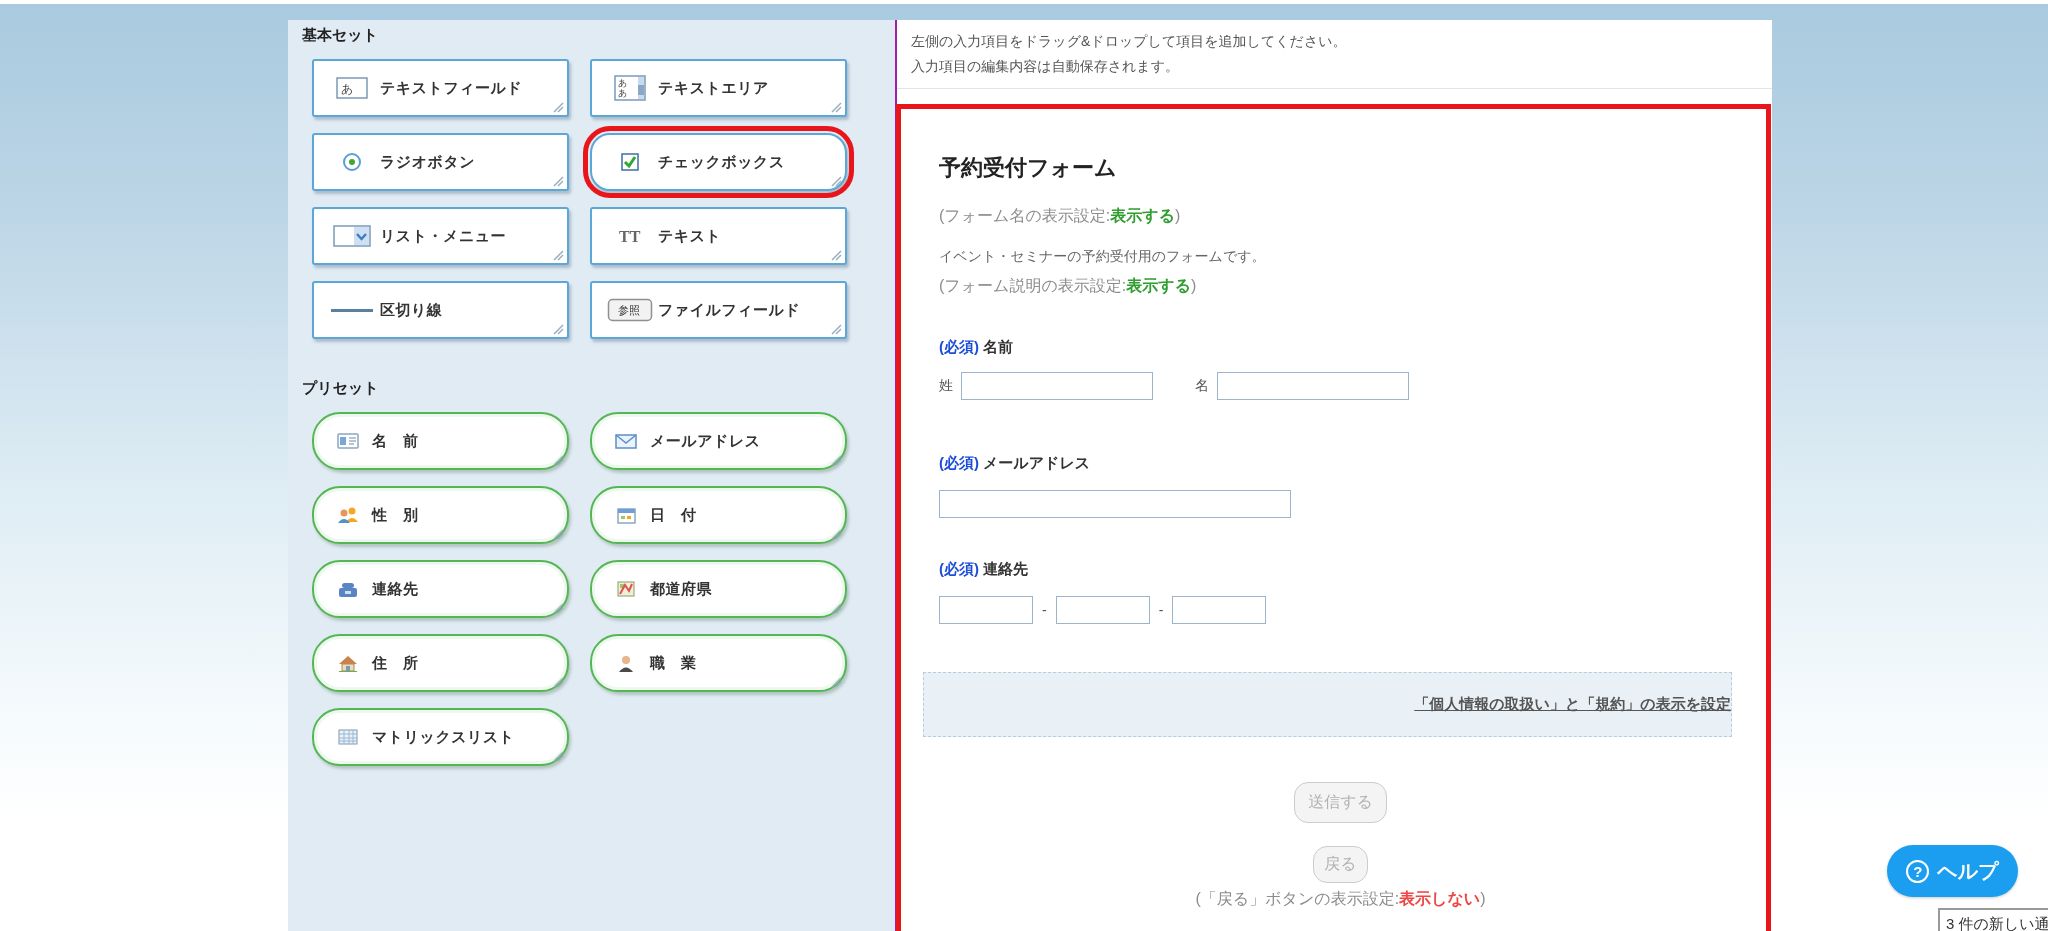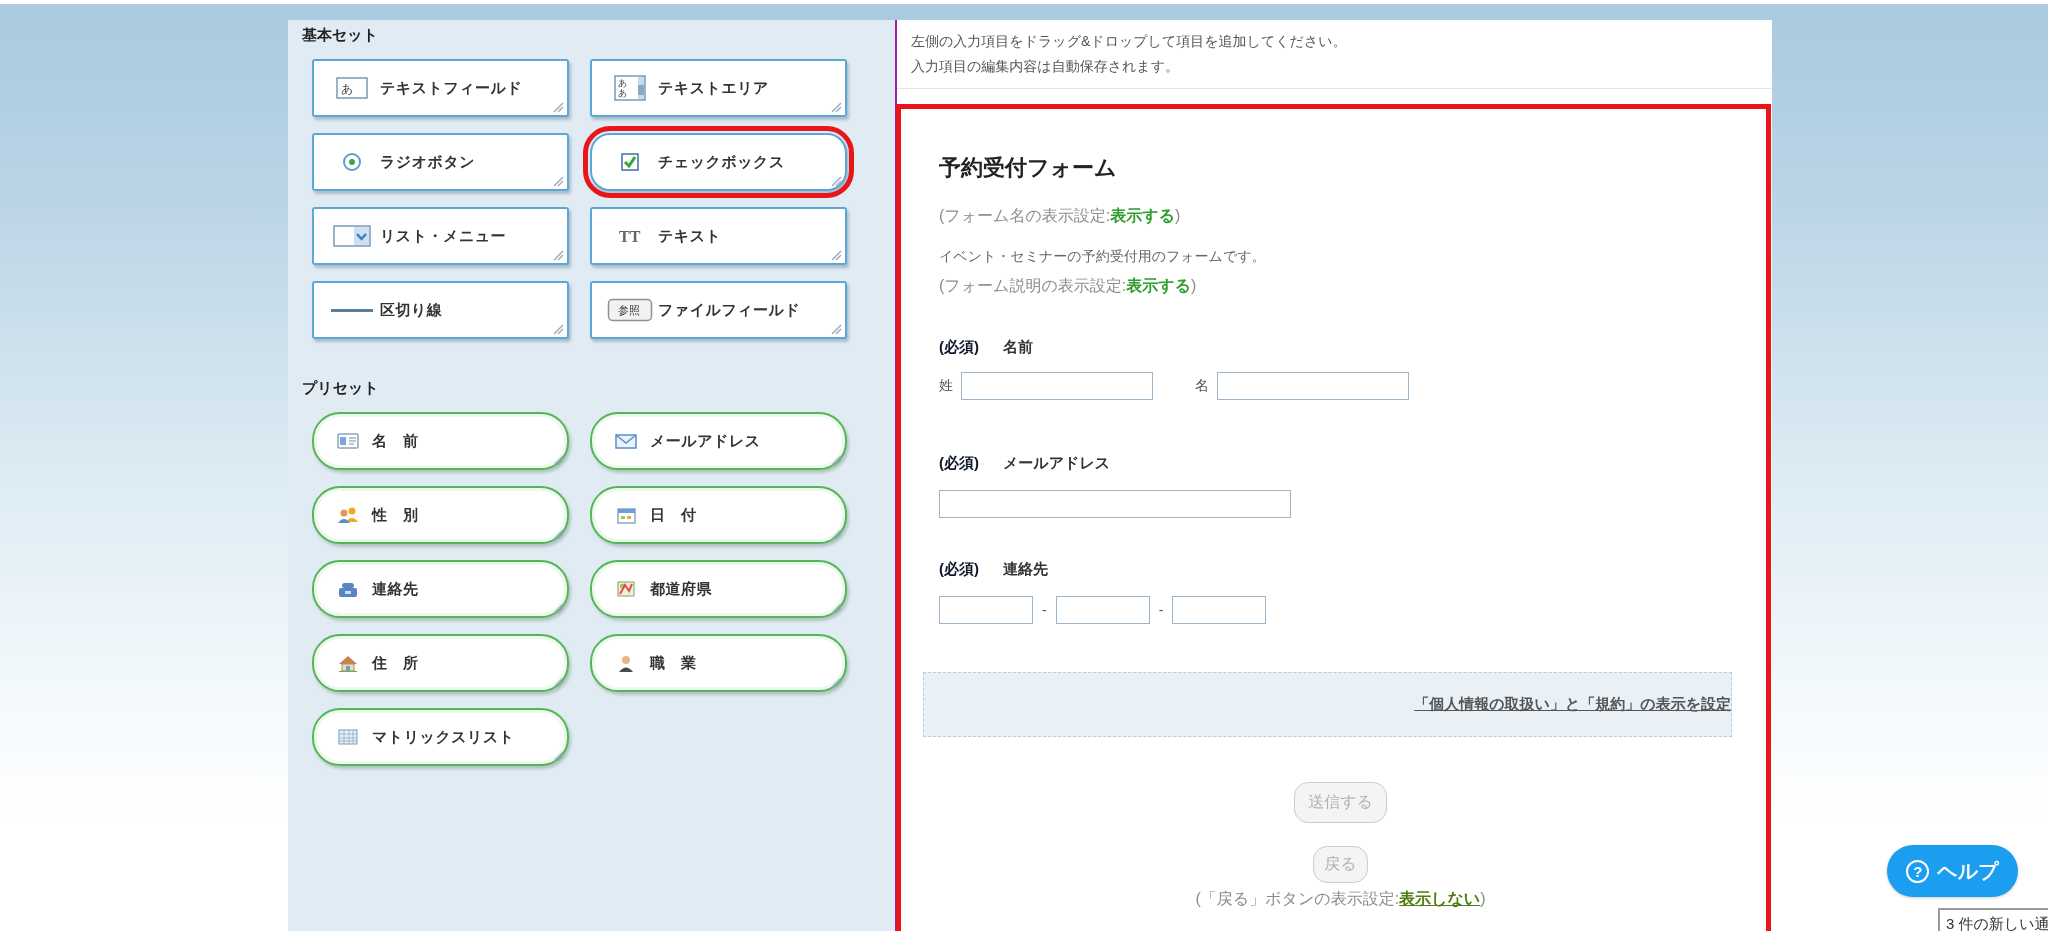--- a/index.html
+++ b/index.html
@@ -28,27 +28,27 @@
 
   
   .preview { flex:1; position:relative; background:#fff; border-left:2px solid #a21caf; }
   .instructions { padding:9px 0 9px 14px; font-size:14px; color:#555; line-height:25px;
     border-bottom:1px solid #e4e4e4; }
   .canvas { position:absolute; left:-1px; right:1px; top:84px; bottom:3px;
     border:5px solid #e8151a; background:#fff; padding:0 24px 0 38px; overflow:hidden; }
   .form-title { margin-top:44px; font-size:22px; font-weight:bold; color:#222; height:28px; }
   .setting { font-size:16px; color:#8c8c8c; height:18px; }
   .setting .on  { color:#2f9e2f; font-weight:bold; }
-  .setting .off { color:#4d7c0f; font-weight:bold;text-decoration:underline; }
+  .setting .off { color:#ef4444; font-weight:bold; }
   .mt25{margin-top:25px;} .mt24{margin-top:24px;} .mt10{margin-top:10px;} .mt44{margin-top:44px;}
   .mt14{margin-top:14px;} .mt54{margin-top:54px;} .mt16{margin-top:16px;} .mt42{margin-top:42px;}
   .mt48{margin-top:48px;} .mt45{margin-top:45px;} .mt23{margin-top:23px;} .mt6{margin-top:6px;}
   .desc { font-size:14px; color:#666; height:18px; }
   .field-label { font-size:15px; font-weight:bold; color:#333; height:20px; }
-  .req { color:#0f172a; margin-right:24px;text-align:center; }
+  .req { color:#1d4ed8; margin-right:4px;text-align:center; }
   .irow { display:flex; align-items:center; font-size:14px; color:#555; }
   input.txt { height:28px; border:1px solid #9db4ca; background:#fff; outline:none; padding:0 4px; font-size:14px; }
   .w192{width:192px;} .w352{width:352px;} .w94{width:94px;}
   .lbl-first { margin-left:42px; }
   .irow input { margin-left:8px; }
   .phone-row input { margin-left:0; }
   .phone-row { gap:9px; }
   .privacy-box { margin-left:-16px; margin-right:10px; height:65px; background:#e9f0f6;
     border:1px dashed #b5cede; display:flex; align-items:center; justify-content:flex-end; }
   .privacy-link { font-size:15px; font-weight:bold; color:#555; text-decoration:underline; cursor:pointer; }

